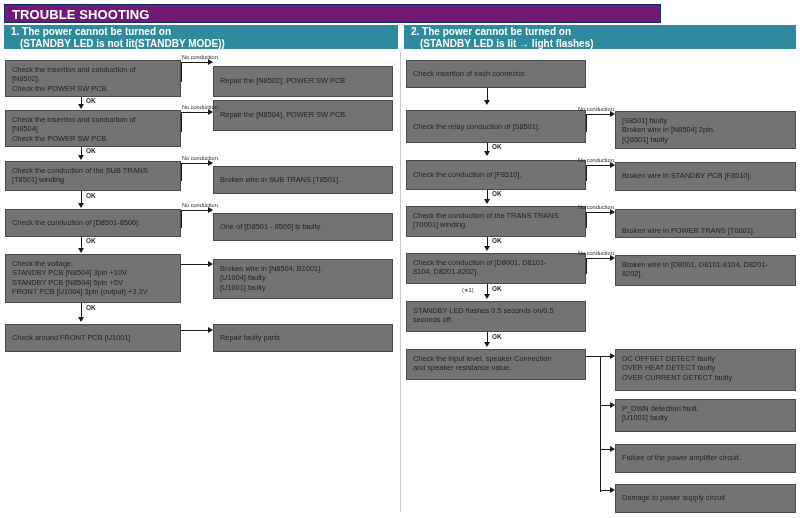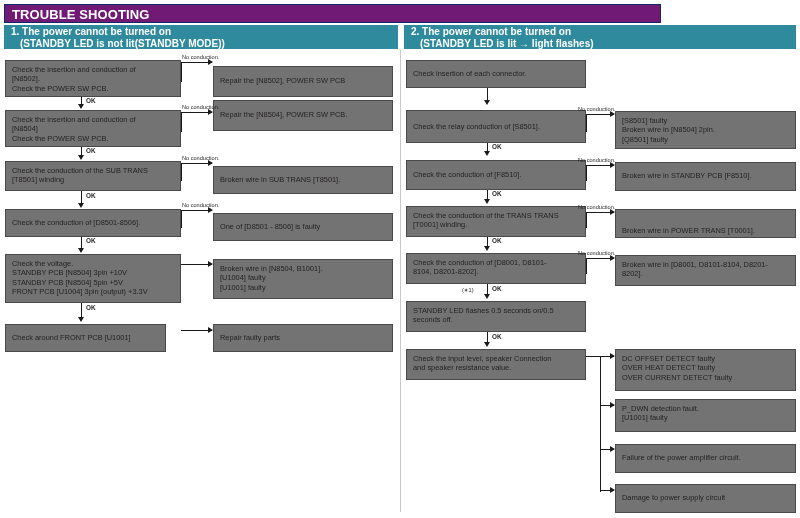--- a/index.html
+++ b/index.html
@@ -160,21 +160,21 @@
   <div class="line" style="margin-top:4px">Check the conduction of [D8501-8506].</div>
 </div>
 
 <div class="flow-box" style="left:5px; top:254px; width:176px; height:49px;">
   <div class="line">Check the voltage.</div>
   <div class="line">STANDBY PCB [N8504] 3pin +10V</div>
   <div class="line">STANDBY PCB [N8504] 5pin +5V</div>
   <div class="line">FRONT PCB [U1004] 3pin (output) +3.3V</div>
 </div>
 
-<div class="flow-box" style="left:5px; top:324px; width:161px; height:28px;">
+<div class="flow-box" style="left:5px; top:324px; width:176px; height:28px;">
   <div class="line" style="margin-top:4px">Check around FRONT PCB [U1001]</div>
 </div>
 
 <div class="flow-box" style="left:213px; top:66px; width:180px; height:31px;">
   <div class="line" style="margin-top:5px">Repair the [N8502], POWER SW PCB</div>
 </div>
 
 <div class="flow-box" style="left:213px; top:100px; width:180px; height:31px;">
   <div class="line" style="margin-top:5px">Repair the [N8504], POWER SW PCB.</div>
 </div>

